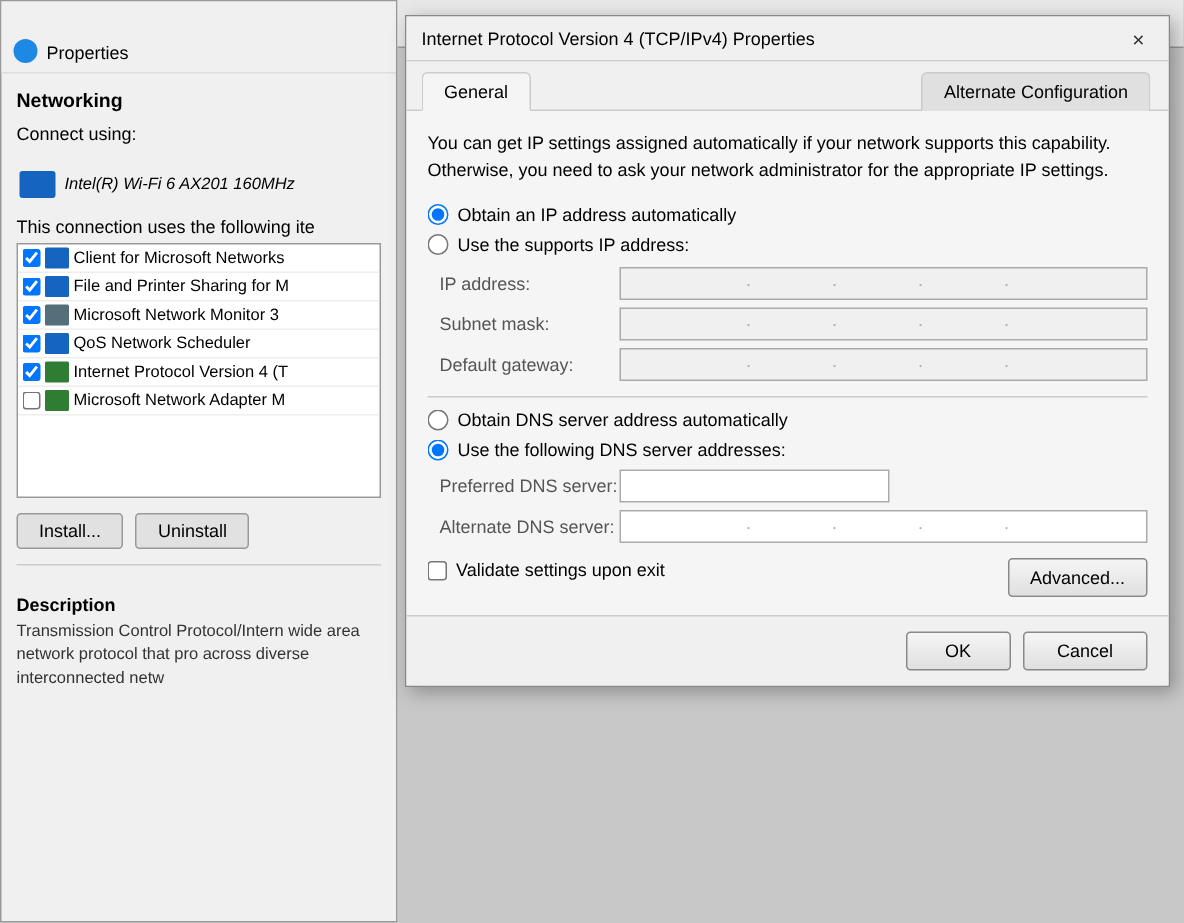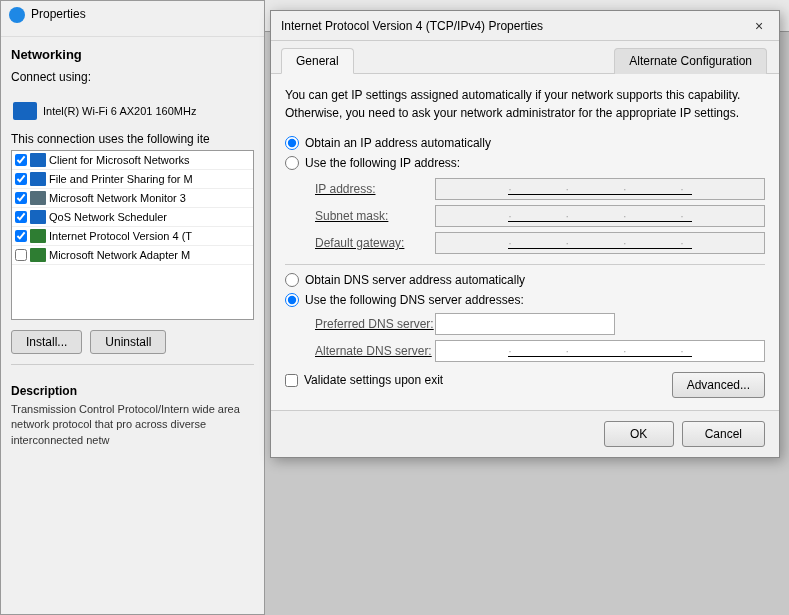--- a/index.html
+++ b/index.html
@@ -20,23 +20,23 @@
       width: 265px;
       height: 615px;
       background: #f0f0f0;
       border: 1px solid #999;
     }
 
     .bg-window-titlebar {
       background: #f0f0f0;
       padding: 6px 8px;
       display: flex;
-      align-items: flex-start;
+      align-items: flex-end;
       border-bottom: 1px solid #ddd;
-      height: 36px;
+      height: 48px;
     }
 
     .bg-window-title {
       font-size: 12px;
       color: #000;
       margin-left: 6px;
     }
 
     .bg-window-icon {
       width: 16px;
@@ -73,20 +73,21 @@
       height: 18px;
       background: #1565c0;
       margin-right: 6px;
       border-radius: 2px;
       flex-shrink: 0;
     }
 
     .adapter-text {
       font-size: 11px;
       color: #000;
+      font-style: italic;
     }
 
     .bg-list-section {
       margin-top: 8px;
     }
 
     .bg-list-label {
       font-size: 12px;
       margin-bottom: 4px;
     }
@@ -277,23 +278,22 @@
       margin-right: 6px;
       width: 14px;
       height: 14px;
     }
 
     .radio-label {
       font-size: 12px;
     }
 
     .ip-fields {
-      margin-left: 30px;
+      margin-left: 8px;
       margin-bottom: 10px;
-      text-decoration: underline;
     }
 
     .field-row {
       display: flex;
       align-items: center;
       margin-bottom: 5px;
     }
 
     .field-label {
       font-size: 12px;
@@ -469,21 +469,21 @@
   <div class="dialog-body">
     <div class="info-text">You can get IP settings assigned automatically if your network supports this capability. Otherwise, you need to ask your network administrator for the appropriate IP settings.</div>
 
     <div class="radio-group">
       <div class="radio-row">
         <input type="radio" name="ip_mode" checked="" style="">
         <label class="radio-label">Obtain an IP address automatically</label>
       </div>
       <div class="radio-row">
         <input type="radio" name="ip_mode" style="">
-        <label class="radio-label">Use the following IP address:</label>
+        <label class="radio-label">Use the supports IP address:</label>
       </div>
     </div>
 
     <div class="ip-fields">
       <div class="field-row">
         <span class="field-label">IP address:</span>
         <div class="field-input dotted" style="width:180px;">
           <span>·&nbsp;&nbsp;&nbsp;&nbsp;·&nbsp;&nbsp;&nbsp;&nbsp;·&nbsp;&nbsp;&nbsp;&nbsp;·</span>
         </div>
       </div>

